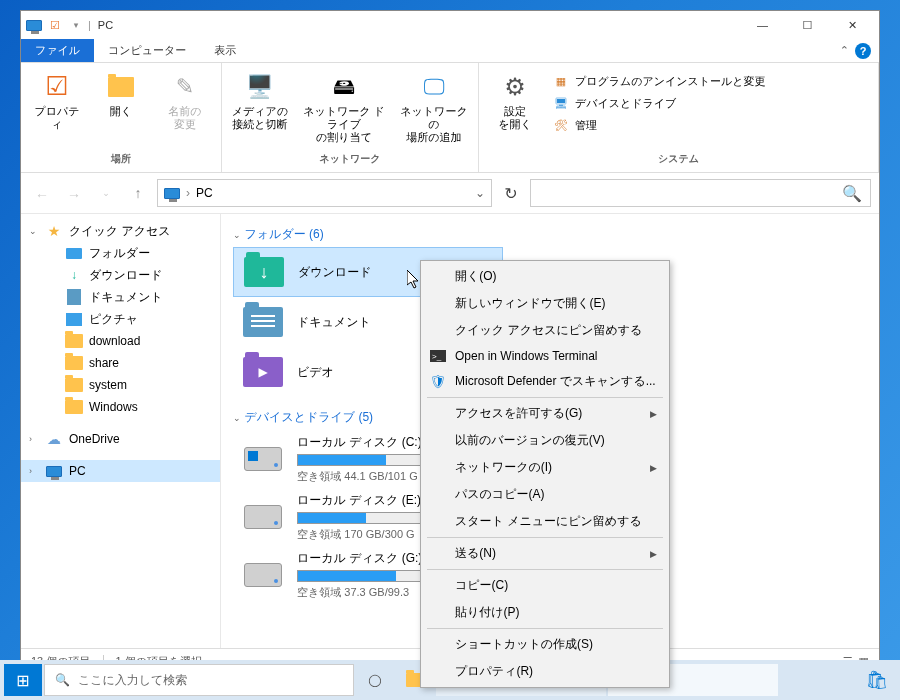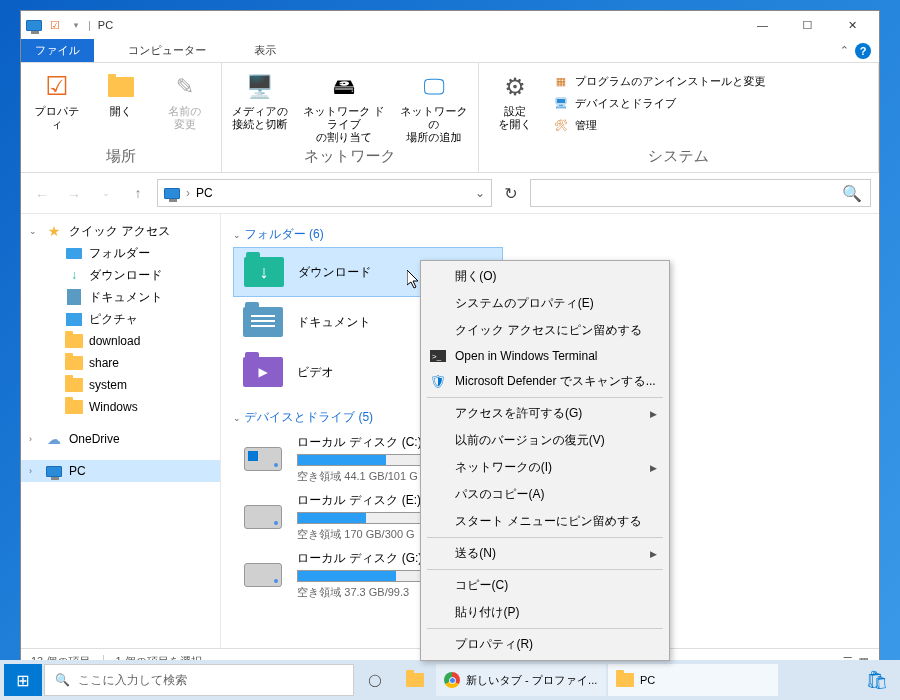--- a/index.html
+++ b/index.html
@@ -5,29 +5,29 @@
 * { margin: 0; padding: 0; box-sizing: border-box; font-family: "Segoe UI", "Yu Gothic UI", Meiryo, sans-serif; }
 body { background: linear-gradient(135deg, #0a5fc4 0%, #1e7ed8 40%, #3b9ae8 100%); width: 900px; height: 700px; overflow: hidden; position: relative; }
 .window { position: absolute; top: 10px; left: 20px; width: 860px; height: 665px; background: #fff; border: 1px solid #888; display: flex; flex-direction: column; }
 .titlebar { height: 28px; display: flex; align-items: center; padding: 0 4px; font-size: 11px; color: #333; }
 .titlebar .tb-icons { display: flex; align-items: center; gap: 3px; }
 .titlebar .tb-icons .ic { width: 18px; height: 18px; display: flex; align-items: center; justify-content: center; }
 .titlebar .sep { color: #999; margin: 0 3px; }
 .titlebar .title-text { margin-left: 4px; }
 .winctrl { margin-left: auto; display: flex; }
 .winctrl .btn { width: 45px; height: 28px; display: flex; align-items: center; justify-content: center; font-size: 11px; }
-.tabs { height: 24px; display: flex; border-bottom: 1px solid #ddd; font-size: 11px; align-items: stretch; gap: 20px; }
+.tabs { height: 24px; display: flex; border-bottom: 1px solid #ddd; font-size: 11px; align-items: stretch; }
 .tabs .tab { padding: 0 14px; display: flex; align-items: center; color: #333; }
 .tabs .tab.active { background: #1a6fd6; color: #fff; }
 .tabs .help { margin-left: auto; display: flex; align-items: center; padding: 0 8px; color: #666; gap: 6px; }
 .help-circle { width: 16px; height: 16px; border-radius: 50%; background: #0078d4; color: #fff; display: flex; align-items: center; justify-content: center; font-size: 11px; font-weight: bold; }
 .ribbon { height: 110px; border-bottom: 1px solid #ddd; display: flex; font-size: 11px; }
 .rgroup { border-right: 1px solid #e0e0e0; padding: 4px 8px; display: flex; flex-direction: column; }
 .rgroup .items { flex: 1; display: flex; gap: 8px; align-items: flex-start; padding-top: 4px; }
-.rgroup .gname { text-align: center; color: #666; font-size: 15px; padding: 2px 0; }
+.rgroup .gname { text-align: center; color: #666; font-size: 10px; padding: 2px 0; font-weight: bold; }
 .ritem { display: flex; flex-direction: column; align-items: center; text-align: center; width: 56px; gap: 2px; line-height: 1.2; }
 .ritem .ric { width: 32px; height: 32px; display: flex; align-items: center; justify-content: center; }
 .rgroup.sys .items { flex-direction: column; gap: 4px; align-items: flex-start; }
 .sysline { display: flex; align-items: center; gap: 6px; }
 .sysline .sic { width: 16px; height: 16px; display: flex; align-items: center; justify-content: center; }
 .addrbar { height: 40px; display: flex; align-items: center; padding: 0 8px; gap: 6px; }
 .navbtn { width: 26px; height: 26px; display: flex; align-items: center; justify-content: center; color: #888; font-size: 14px; }
 .navbtn.disabled { color: #ccc; }
 .addrfield { flex: 0 0 335px; height: 28px; border: 1px solid #ccc; display: flex; align-items: center; padding: 0 6px; gap: 6px; font-size: 12px; }
 .addrfield .chev { margin-left: auto; color: #666; }
@@ -364,21 +364,21 @@
   <svg width="16" height="20" viewBox="0 0 16 20">
       <path d="M0 0 L0 15 L4 12 L7 18 L9 17 L6 11 L11 11 Z" fill="#fff" stroke="#000" stroke-width="1"></path>
     </svg>
 </div>
 
 <div class="context-menu">
   <div class="cm-item">
       <span>開く(O)</span>
     </div>
   <div class="cm-item">
-      <span>システムのプロパティ(E)</span>
+      <span>新しいウィンドウで開く(E)</span>
     </div>
   <div class="cm-item">
       <span>クイック アクセスにピン留めする</span>
     </div>
   <div class="cm-item">
       <span class="cm-ic">
         <span class="terminal">&gt;_</span>
       </span>
       <span>Open in Windows Terminal</span>
     </div>
@@ -410,20 +410,23 @@
       <span class="arrow">▶</span>
     </div>
   <div class="cm-sep"></div>
   <div class="cm-item">
       <span>コピー(C)</span>
     </div>
   <div class="cm-item">
       <span>貼り付け(P)</span>
     </div>
   <div class="cm-sep"></div>
+  <div class="cm-item">
+      <span>ショートカットの作成(S)</span>
+    </div>
   <div class="cm-item">
       <span>プロパティ(R)</span>
     </div>
 </div>
 
 <div class="taskbar">
   <div class="tb-btn" style="background:#0078d4; color:#fff; font-size:16px">⊞</div>
   <div class="tb-search">
     <span>🔍</span>
     <span>ここに入力して検索</span>

